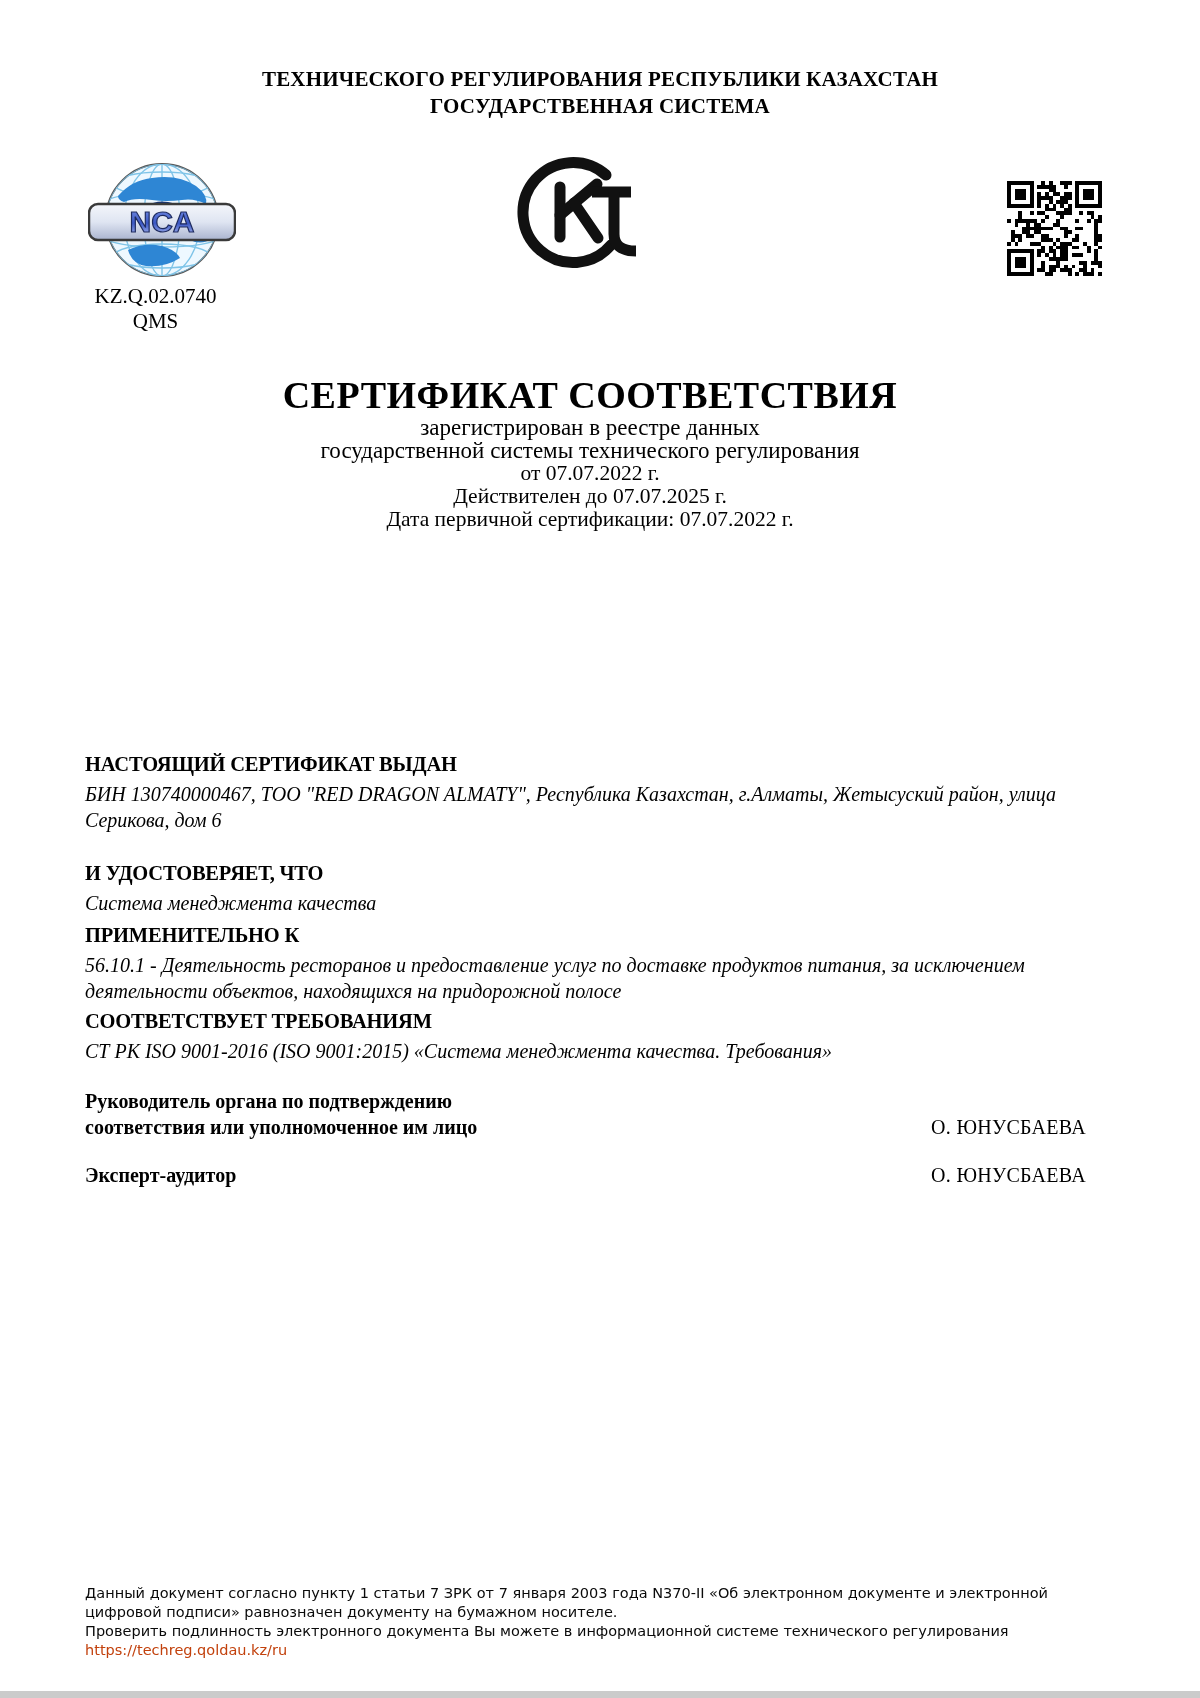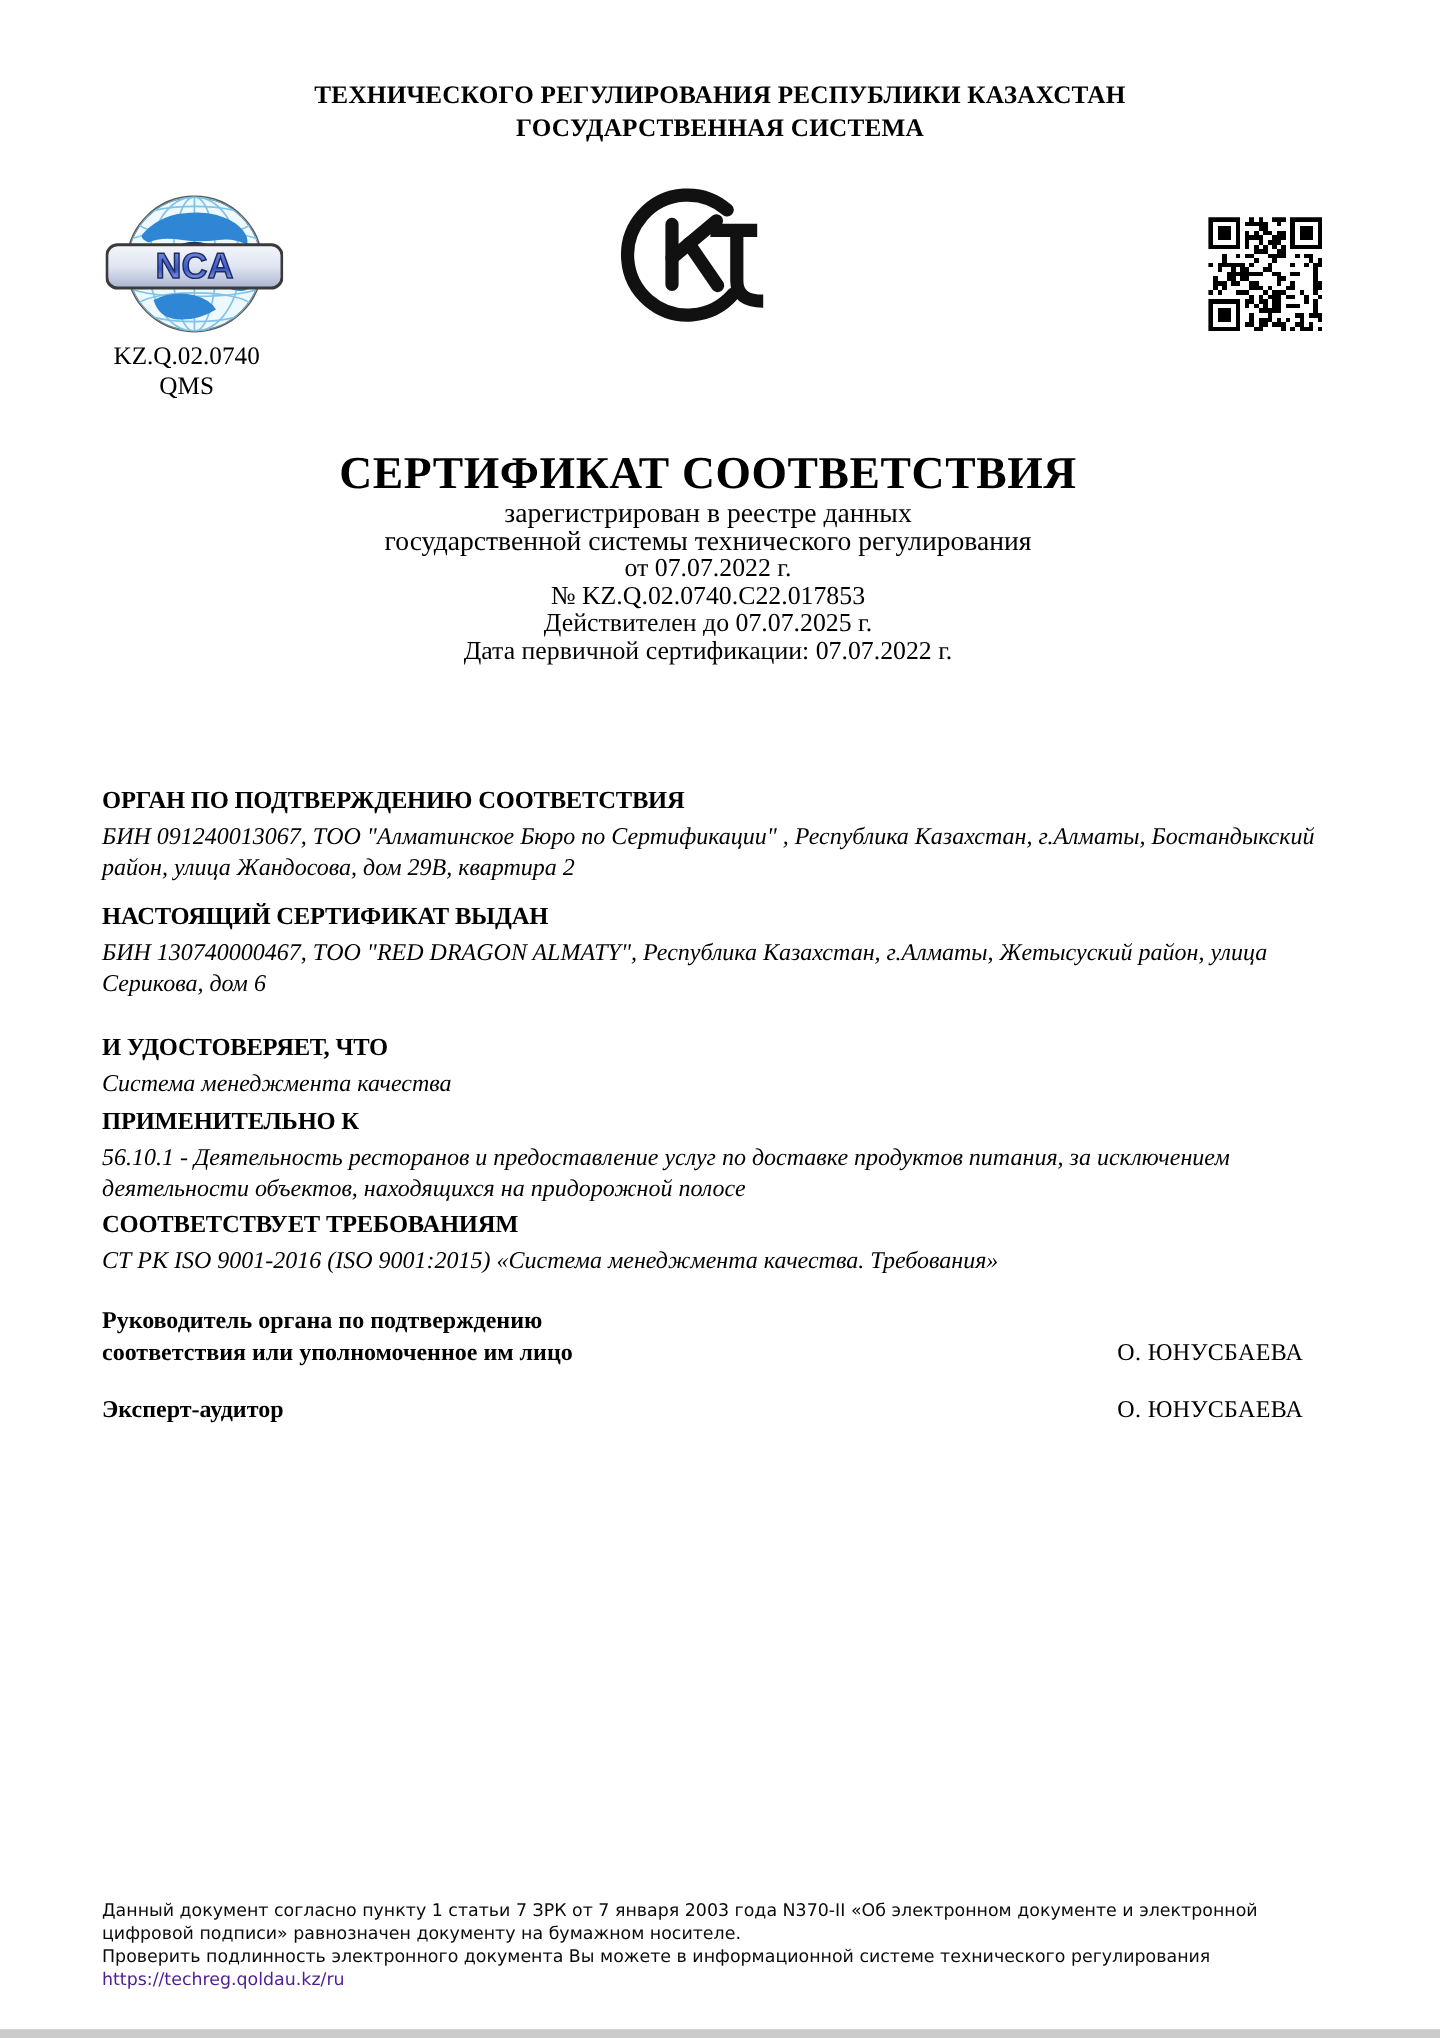--- a/index.html
+++ b/index.html
@@ -42,21 +42,21 @@
   .sig-1{top:1088px;} .sig-2{top:1162px;}
   .sig-role{display:inline-block;max-width:760px;vertical-align:bottom;}
   .sig-name{position:absolute;right:1px;bottom:0;font-weight:normal;letter-spacing:.3px;}
   
   .footer{
     position:absolute;left:85px;top:1584px;width:1040px;
     font-family:"DejaVu Sans","Liberation Sans",sans-serif;
     font-size:14.5px;line-height:19px;color:#0a0a0a;
   }
   .footer p{margin:0;}
-  .footer .url{color:#4c1d95;text-decoration:none;}
+  .footer .url{color:#c2410c;text-decoration:none;}
   .bottom-edge{
     position:absolute;left:0;bottom:0;width:1200px;height:7px;background:#cbcbcb;
   }
 </style>
 </head>
 <body>
 
 <div class="page">
 
   <div class="gov-header">
@@ -325,29 +325,24 @@
       <rect x="0" y="18" width="7" height="7" fill="#000"></rect>
       <rect x="1" y="19" width="5" height="5" fill="#fff"></rect>
       <rect x="2" y="20" width="3" height="3" fill="#000"></rect>
     </svg>
 
   <div class="title-block">
     <div class="cert-title">СЕРТИФИКАТ СООТВЕТСТВИЯ</div>
     <div class="reg-bold">зарегистрирован в реестре данных</div>
     <div class="reg-bold">государственной системы технического регулирования</div>
     <div class="reg-plain">от 07.07.2022 г.</div>
-    <div class="reg-plain">№ KZ.Q.02.0740.C22.017853</div>
     <div class="reg-plain">Действителен до 07.07.2025 г.</div>
     <div class="reg-plain">Дата первичной сертификации: 07.07.2022 г.</div>
   </div>
 
-  <div class="section sec-1">
-    <h3>ОРГАН ПО ПОДТВЕРЖДЕНИЮ СООТВЕТСТВИЯ</h3>
-    <p>БИН 091240013067, ТОО "Алматинское Бюро по Сертификации" , Республика Казахстан, г.Алматы, Бостандыкский район, улица Жандосова, дом 29В, квартира 2</p>
-  </div>
   <div class="section sec-2">
     <h3>НАСТОЯЩИЙ СЕРТИФИКАТ ВЫДАН</h3>
     <p>БИН 130740000467, ТОО "RED DRAGON ALMATY", Республика Казахстан, г.Алматы, Жетысуский район, улица Серикова, дом 6</p>
   </div>
   <div class="section sec-3">
     <h3>И УДОСТОВЕРЯЕТ, ЧТО</h3>
     <p>Система менеджмента качества</p>
   </div>
   <div class="section sec-4">
     <h3>ПРИМЕНИТЕЛЬНО К</h3>

